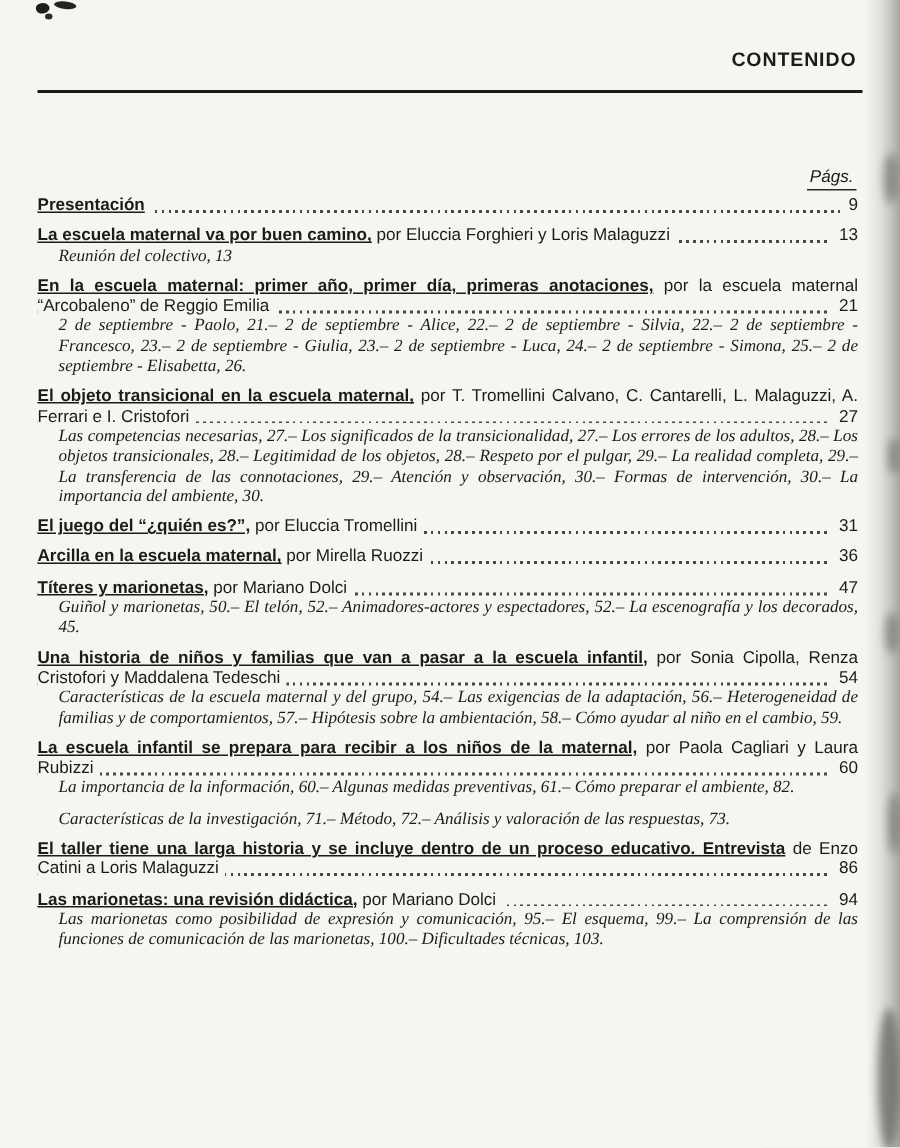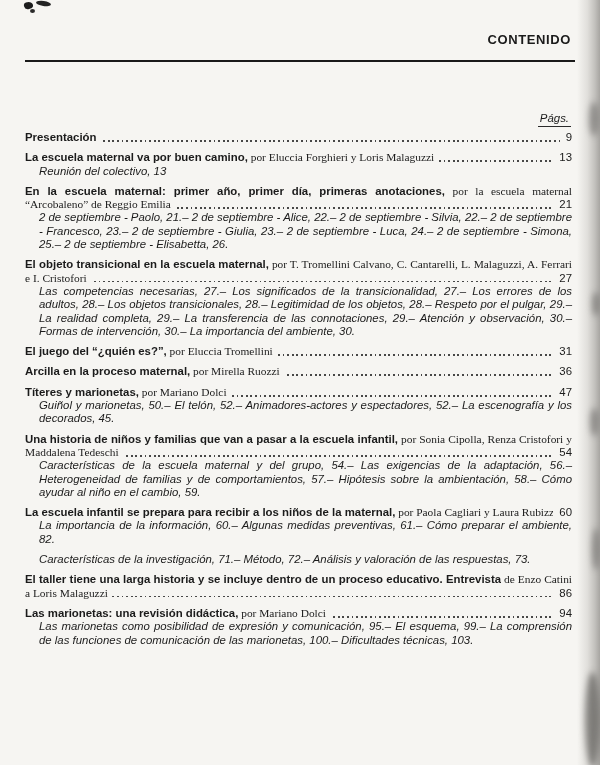--- a/index.html
+++ b/index.html
@@ -51,39 +51,40 @@
   
   .tline::after{
     content:"";
     position:absolute;left:0;right:0;bottom:2.5px;height:1.8px;
     background:repeating-linear-gradient(90deg,#474747 0 1.8px,transparent 1.8px 4.6px);
   }
   .tline .t{
     position:relative;z-index:1;
     background:var(--paper);
     font-weight:700;
+    text-decoration:underline;
   }
   .tline .a{
     position:relative;z-index:1;
     background:var(--paper);
     padding-right:4px;
-    font-family:Liberation Serif, serif;
   }
   .tline .pg{
     position:absolute;right:0;bottom:0;z-index:2;
     background:var(--paper);
     padding-left:6px;
     font-weight:400;
   }
   .sub{
     margin:0 0 0 14px;
     font-size:11.4px;line-height:13.3px;
     font-style:italic;
     text-align:justify;
     hyphens:auto;
+    font-family:Liberation Serif, serif;
   }
 
   
   .edge-strip{
     position:absolute;top:0;right:0;width:23px;height:100%;
     background:linear-gradient(to right,
       rgba(150,146,140,0) 0%,
       rgba(148,144,138,.22) 45%,
       rgba(122,119,114,.42) 78%,
       rgba(102,99,95,.55) 100%);
@@ -132,21 +133,21 @@
     <p class="tline"><span class="t">El objeto transicional en la escuela maternal,</span><span class="a"> por T. Tromellini Calvano, C. Cantarelli, L. Malaguzzi, A. Ferrari e I. Cristofori</span><span class="pg">27</span></p>
     <p class="sub">Las competencias necesarias, 27.– Los significados de la transicionalidad, 27.– Los errores de los adultos, 28.– Los objetos transicionales, 28.– Legitimidad de los objetos, 28.– Respeto por el pulgar, 29.– La realidad completa, 29.– La transferencia de las connotaciones, 29.– Atención y observación, 30.– Formas de intervención, 30.– La importancia del ambiente, 30.</p>
   </div>
 
   <div class="entry">
     <p class="tline"><span class="t">El juego del “¿quién es?”,</span><span class="a"> por Eluccia Tromellini</span><span class="pg">31</span></p>
 
   </div>
 
   <div class="entry">
-    <p class="tline"><span class="t">Arcilla en la proceso maternal,</span><span class="a"> por Mirella Ruozzi</span><span class="pg">36</span></p>
+    <p class="tline"><span class="t">Arcilla en la escuela maternal,</span><span class="a"> por Mirella Ruozzi</span><span class="pg">36</span></p>
   </div>
 
   <div class="entry">
     <p class="tline"><span class="t">Títeres y marionetas,</span><span class="a"> por Mariano Dolci</span><span class="pg">47</span></p>
     <p class="sub">Guiñol y marionetas, 50.– El telón, 52.– Animadores-actores y espectadores, 52.– La escenografía y los decorados, 45.</p>
   </div>
 
   <div class="entry">
     <p class="tline"><span class="t">Una historia de niños y familias que van a pasar a la escuela infantil,</span><span class="a"> por Sonia Cipolla, Renza Cristofori y Maddalena Tedeschi</span><span class="pg">54</span></p>
     <p class="sub">Características de la escuela maternal y del grupo, 54.– Las exigencias de la adaptación, 56.– Heterogeneidad de familias y de comportamientos, 57.– Hipótesis sobre la ambientación, 58.– Cómo ayudar al niño en el cambio, 59.</p>

